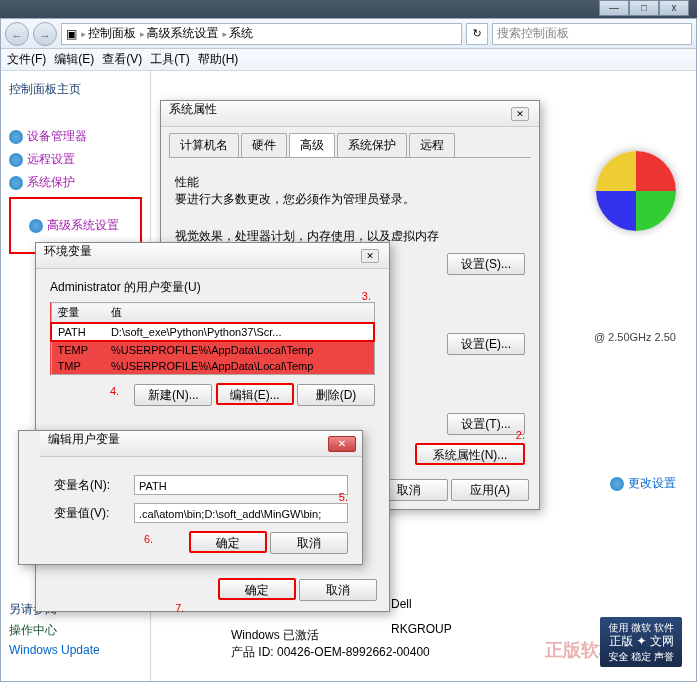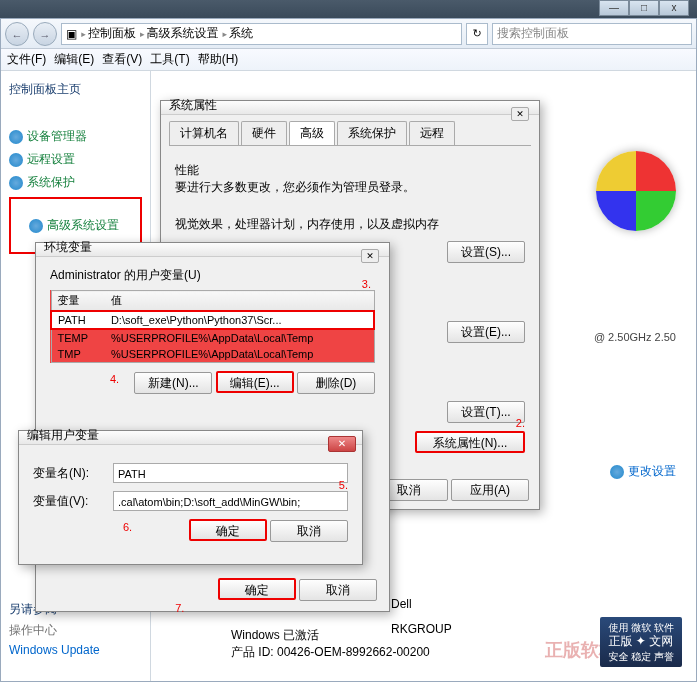--- a/index.html
+++ b/index.html
@@ -18,34 +18,34 @@
 .addrbar .seg { margin-right: 2px; }
 .addrbar .arrow { color: #888; margin: 0 2px; font-size: 9px; }
 .refresh { width: 22px; height: 22px; border: 1px solid #abc; background:#fff; display:flex;align-items:center;justify-content:center; font-size:11px; }
 .searchbox { width: 200px; height: 22px; border: 1px solid #abc; background: #fff; display: flex; align-items: center; padding: 0 4px; color: #888; }
 
 .menubar { height: 22px; background: linear-gradient(#f8faff,#eef3fa); border-bottom: 1px solid #d0d8e0; display: flex; align-items: center; padding: 0 6px; gap: 8px; font-size: 12px; }
 
 .body { position: absolute; top: 52px; left: 0; right: 0; bottom: 0; display: flex; }
 .sidepanel { width: 150px; border-right: 1px solid #d0d8e0; padding: 10px 8px; background: #fff; }
 .sidepanel h4 { font-size: 12px; font-weight: normal; color: #1a3e6e; margin-bottom: 8px; }
-.sidelink { display: flex; align-items: center; gap: 4px; color: #15803d; font-size: 12px; margin: 6px 0; cursor: pointer; }
+.sidelink { display: flex; align-items: center; gap: 4px; color: #a21caf; font-size: 12px; margin: 6px 0; cursor: pointer; }
 .sidelink .ico { width: 14px; height: 14px; background: radial-gradient(#6ad,#28c); border-radius: 50%; }
 .sidelink.hl { border: 2px solid #e00; padding: 18px; }
 .annot { color: #e00; font-size: 11px; position: absolute; }
 
 .content { flex: 1; position: relative; padding: 10px; }
 .winlogo { position:absolute; right:20px; top:80px; width:80px; height:80px; border-radius:50%; background: conic-gradient(#e33 0 90deg,#3c3 90deg 180deg,#33e 180deg 270deg,#ec3 270deg 360deg); box-shadow: 0 0 10px rgba(0,0,0,.3); }
 .sysinfo { position:absolute; right:20px; top:260px; font-size:11px; color:#444; text-align:right; }
-.changelink { position:absolute; right:20px; top:392px; display:flex; align-items:center; gap:4px; color:#0066cc; font-size:12px; }
+.changelink { position:absolute; right:20px; top:404px; display:flex; align-items:center; gap:4px; color:#0066cc; font-size:12px; }
 .changelink .ico { width:14px; height:14px; background: radial-gradient(#6ad,#28c); border-radius:50%; }
 
 
 .dialog { position: absolute; background: #f0f0f0; border: 1px solid #888; box-shadow: 3px 3px 10px rgba(0,0,0,.3); }
-.dialog .titlebar { height: 14px; background: linear-gradient(#fdfdfd,#e8e8e8); border-bottom: 1px solid #ccc; display: flex; align-items: flex-end; padding: 0 8px; font-size: 12px; position:relative; }
+.dialog .titlebar { height: 26px; background: linear-gradient(#fdfdfd,#e8e8e8); border-bottom: 1px solid #ccc; display: flex; align-items: flex-start; padding: 0 8px; font-size: 12px; position:relative; }
 .dialog .titlebar .close { position:absolute; right:6px; top:5px; width:28px; height:16px; background:linear-gradient(#e88,#c44); border:1px solid #a33; border-radius:2px; color:#fff; font-size:10px; text-align:center; line-height:14px; }
 .dialog .titlebar .xbtn { position:absolute; right:10px; top:6px; width:18px; height:14px; border:1px solid #aaa; background:#eee; font-size:9px; text-align:center; line-height:12px; border-radius:2px; }
 
 .tabs { display: flex; border-bottom: 1px solid #aaa; margin: 6px 8px 0; }
 .tab { padding: 3px 10px; border: 1px solid #aaa; border-bottom: none; background: #eee; margin-right: 2px; font-size: 12px; border-radius: 2px 2px 0 0; }
 .tab.active { background: #fff; }
 
 .dlgbody { padding: 10px 14px; font-size: 12px; }
 .btn { display: inline-block; min-width: 78px; height: 22px; background: linear-gradient(#fefefe,#e4e4e4); border: 1px solid #999; font-size: 12px; text-align: center; line-height: 20px; cursor: pointer; border-radius:2px; }
 .btnrow { text-align: right; margin-top: 8px; }
@@ -56,21 +56,21 @@
 .tbl td { padding: 2px 6px; }
 .tbl tr.sel td { background: #fff; }
 
 .field { display: flex; align-items: center; margin: 8px 0; }
 .field label { width: 80px; }
 .field .inp { flex: 1; height: 20px; border: 1px solid #aaa; background: #fff; padding: 0 4px; font-size: 11px; line-height:20px; overflow:hidden; white-space:nowrap; }
 
 .seealso { position:absolute; left:8px; bottom:20px; font-size:12px; color:#1a3e6e; }
 .seealso div { margin:4px 0; }
 
-.badge { position:absolute; right:15px; bottom:15px; background:linear-gradient(#2a4a7a,#1a2a4a); color:#fff; font-size:10px; padding:4px 8px; border-radius:2px; text-align:left; line-height:1.3; }
+.badge { position:absolute; right:15px; bottom:15px; background:linear-gradient(#2a4a7a,#1a2a4a); color:#fff; font-size:10px; padding:4px 8px; border-radius:2px; text-align:right; line-height:1.3; }
 .watermark { position:absolute; right:80px; bottom:20px; color:rgba(200,60,60,.4); font-size:18px; font-weight:bold; }
 </style>
 </head>
 <body>
 
 <div class="taskbar">
   <div class="winctl">
     <div>—</div>
     <div>□</div>
     <div>x</div>
@@ -118,39 +118,39 @@
           <span>系统保护</span>
         </div>
       <div class="sidelink hl">
           <span class="ico"></span>
           <span>高级系统设置</span>
         </div>
       <span class="annot" style="left:108px; top:182px;">1.</span>
 
       <div class="seealso">
         <div style="color:#1a3e6e">另请参阅</div>
-        <div style="color:#737373">操作中心</div>
+        <div style="color:#14532d">操作中心</div>
         <div style="color:#0066cc">Windows Update</div>
       </div>
     </div>
 
     <div class="content">
       <div class="winlogo"></div>
       <div class="sysinfo">
         <div>@ 2.50GHz  2.50</div>
       </div>
       <div class="changelink">
         <span class="ico"></span>
         <span>更改设置</span>
       </div>
       <div style="position:absolute; left:240px; bottom:70px; font-size:12px;">Dell</div>
       <div style="position:absolute; left:240px; bottom:45px; font-size:12px;">RKGROUP</div>
       <div style="position:absolute; left:80px; bottom:20px; font-size:12px;">
         <div>Windows 已激活</div>
-        <div>产品 ID: 00426-OEM-8992662-00200</div>
+        <div>产品 ID: 00426-OEM-8992662-00400</div>
       </div>
     </div>
   </div>
 </div>
 
 <div class="dialog" style="left:160px; top:100px; width:380px; height:410px;">
   <div class="titlebar">
     <span>系统属性</span>
     <span class="xbtn">✕</span>
   </div>
@@ -219,21 +219,21 @@
       <span class="btn">删除(D)</span>
     </div>
   </div>
   <div style="position:absolute; bottom:10px; right:12px;">
     <span class="annot" style="position:relative; left:-30px; top:18px;">7.</span>
     <span class="btn hlbox">确定</span>
     <span class="btn">取消</span>
   </div>
 </div>
 
-<div class="dialog" style="left:18px; top:430px; width:345px; height:135px;">
+<div class="dialog" style="left:18px; top:430px; width:345px; height:135px;padding-left:21px;">
   <div class="titlebar">
     <span>编辑用户变量</span>
     <span class="close">✕</span>
   </div>
   <div class="dlgbody">
     <div class="field">
       <label>变量名(N):</label>
       <div class="inp">PATH</div>
     </div>
     <div class="field" style="position:relative">

